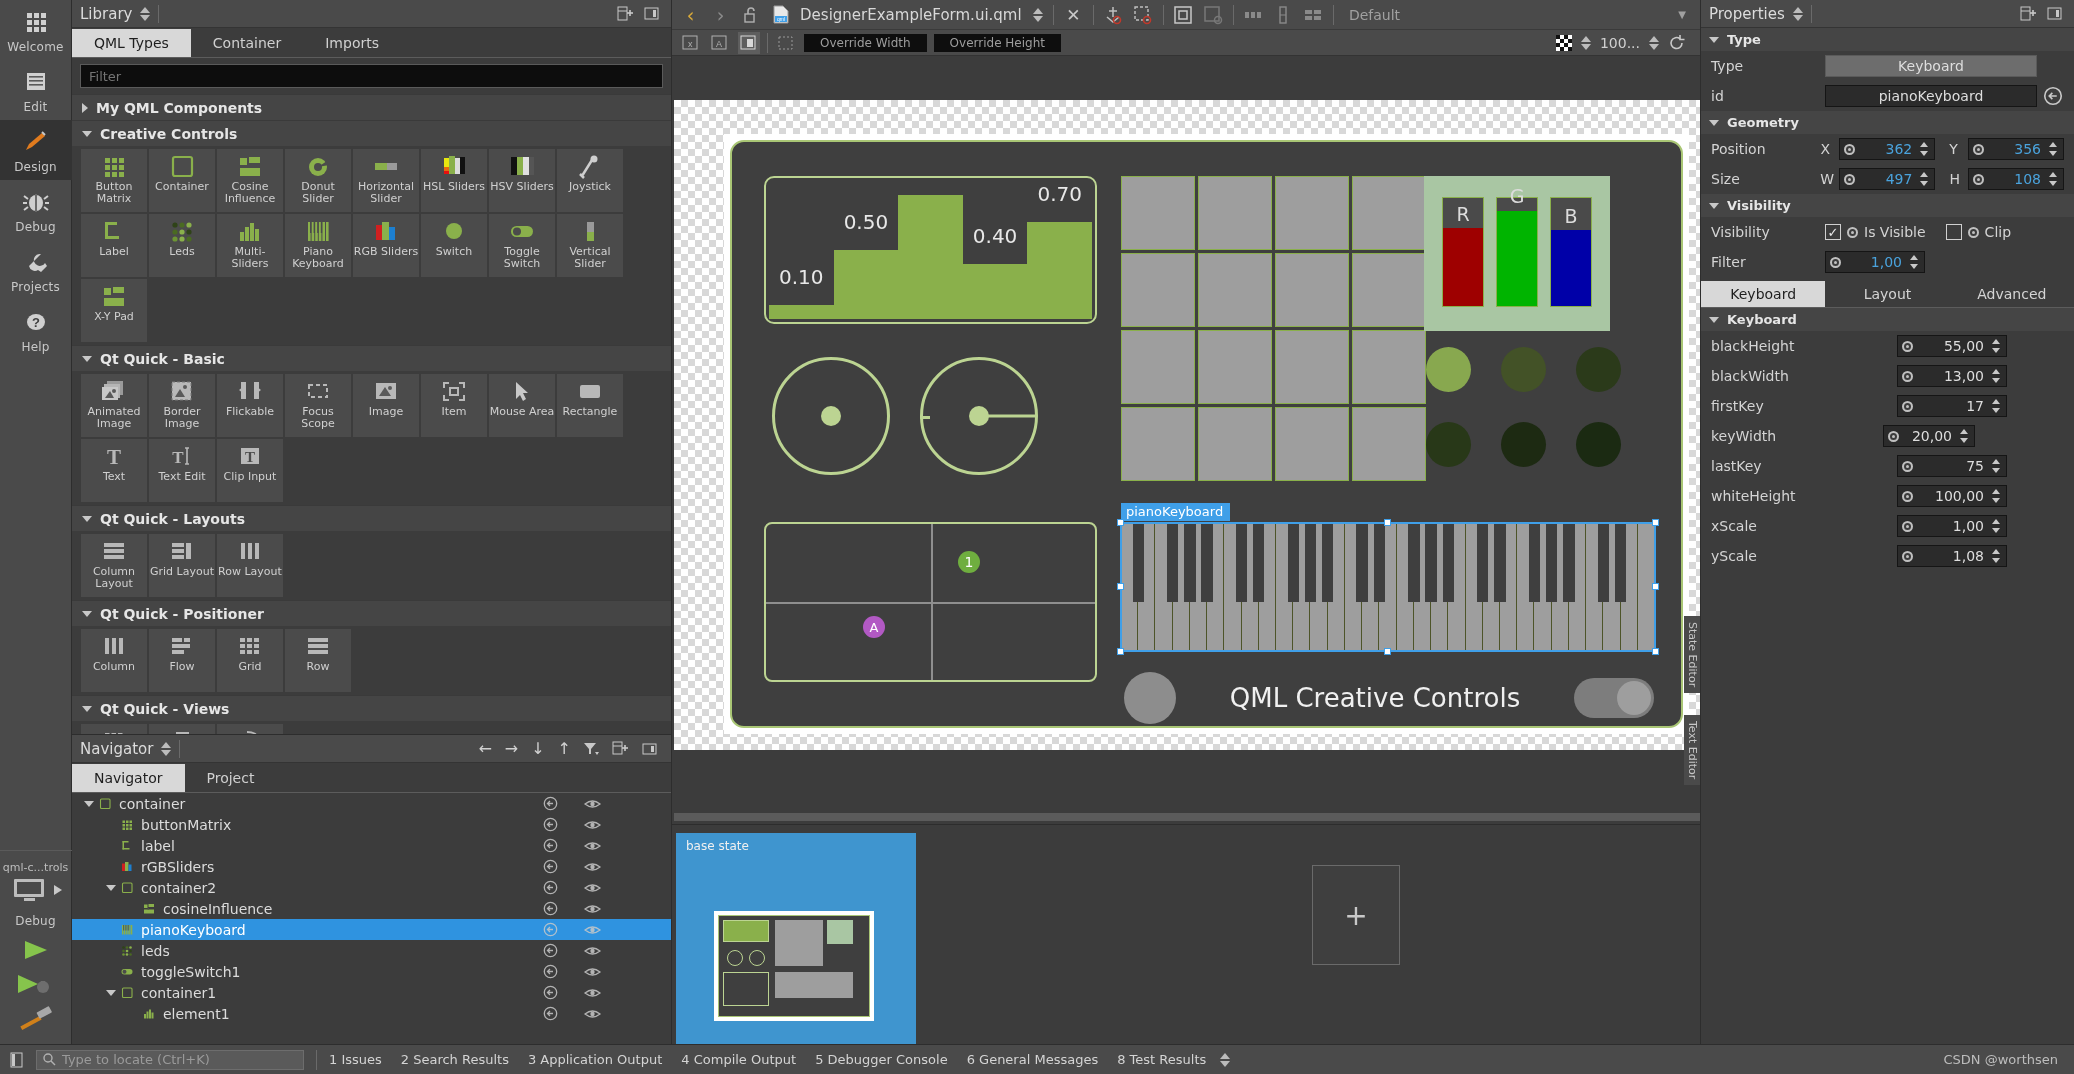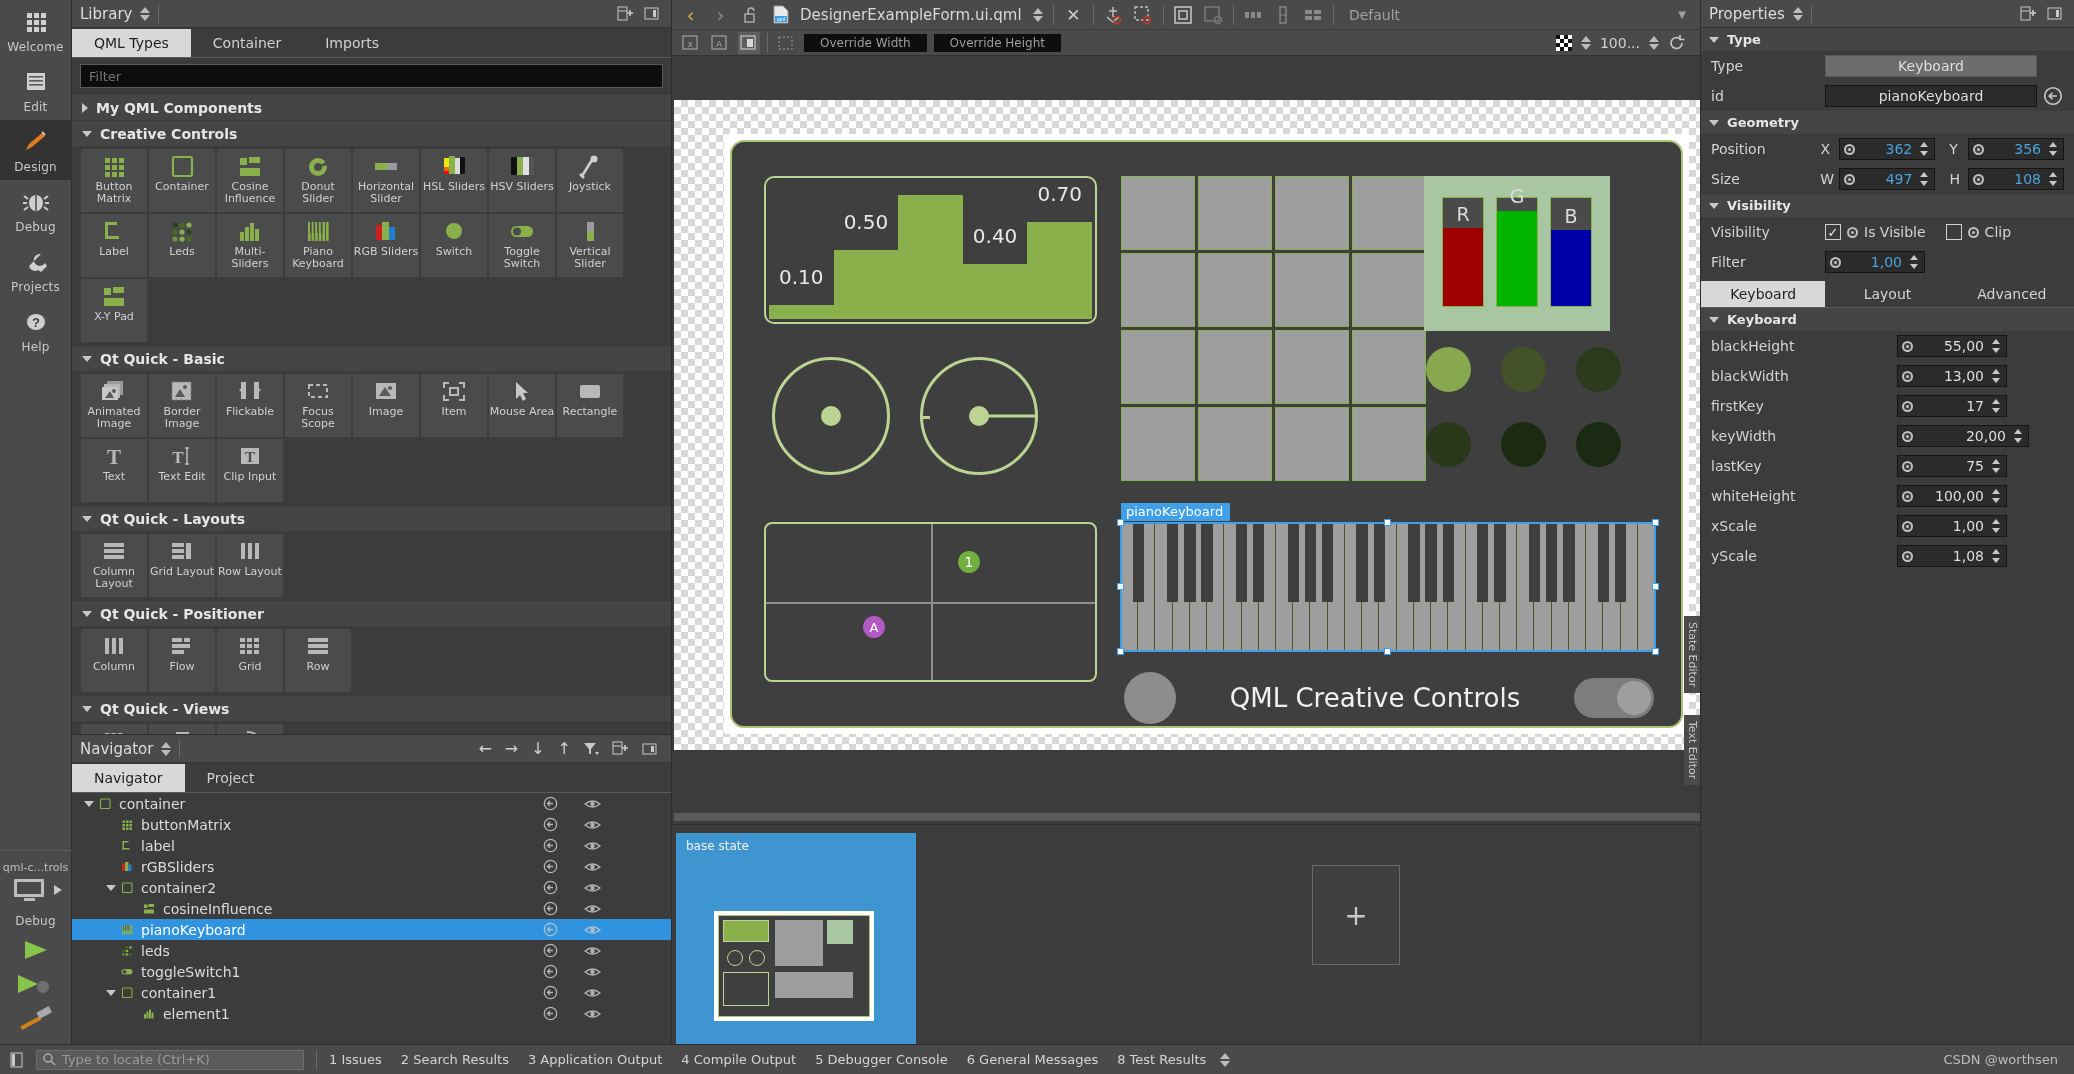--- a/index.html
+++ b/index.html
@@ -1550,21 +1550,21 @@
   <div class="prop-row">
     <span class="prop-label" style="width:150px">firstKey</span>
     <span class="field" style="width:110px;margin-left:30px">
       <span class="binding-dot"></span>
       <span class="numval" style="color:#dedede">17</span>
       <span class="spin"></span>
     </span>
   </div>
   <div class="prop-row">
     <span class="prop-label" style="width:150px">keyWidth</span>
-    <span class="field" style="width:132px;margin-left:30px">
+    <span class="field" style="width:92px;margin-left:16px">
       <span class="binding-dot"></span>
       <span class="numval" style="color:#dedede">20,00</span>
       <span class="spin"></span>
     </span>
   </div>
   <div class="prop-row">
     <span class="prop-label" style="width:150px">lastKey</span>
     <span class="field" style="width:110px;margin-left:30px">
       <span class="binding-dot"></span>
       <span class="numval" style="color:#dedede">75</span>

